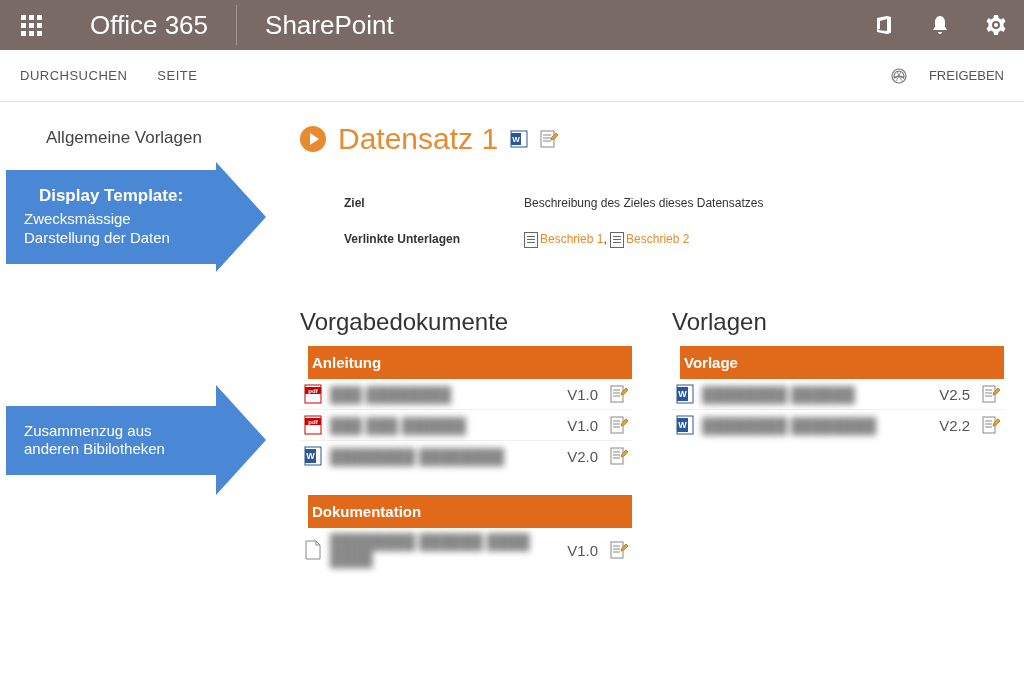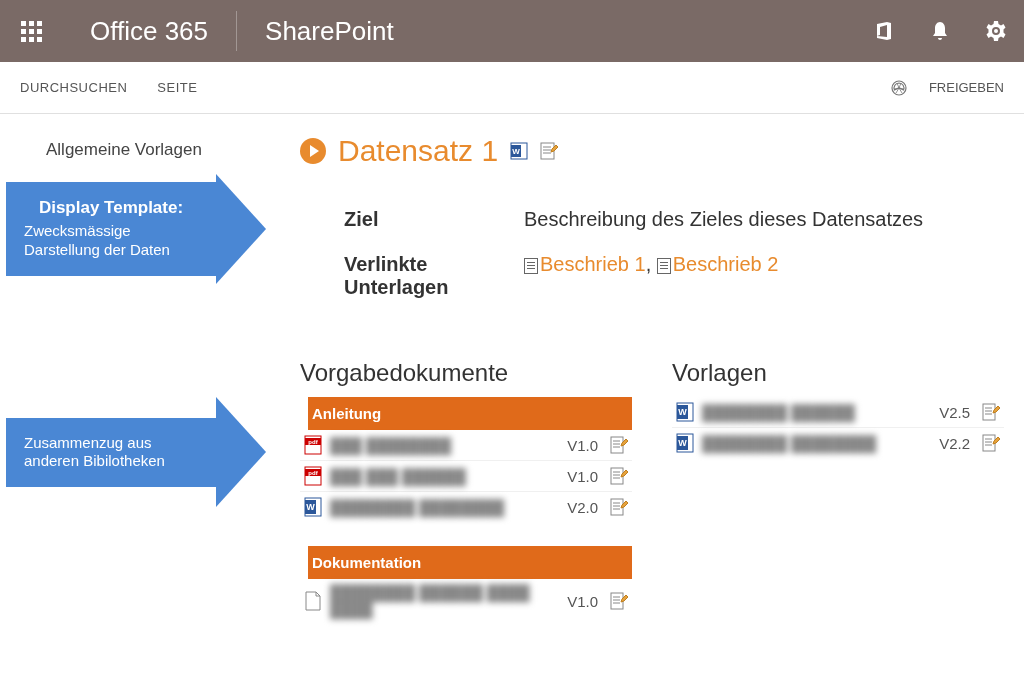--- a/index.html
+++ b/index.html
@@ -1,19 +1,19 @@
 <!DOCTYPE html>
 <html><head>
 <meta charset="utf-8">
 <style>
   * { box-sizing: border-box; margin: 0; padding: 0; }
   body { font-family: "Segoe UI", Arial, sans-serif; background: #fff; color: #333; width: 1024px; }
   
   
-  .suite-bar { background: #7a6a66; height: 62px; display: flex; align-items: center; color: #fff; }
+  .suite-bar { background: #7a6a66; height: 50px; display: flex; align-items: center; color: #fff; }
   .waffle { width: 62px; height: 62px; display: flex; align-items: center; justify-content: center; cursor: pointer; }
   .waffle-grid { display: grid; grid-template-columns: repeat(3, 5px); grid-template-rows: repeat(3, 5px); gap: 3px; }
   .waffle-grid span { background: #fff; width: 5px; height: 5px; }
   .brand { font-size: 26px; font-weight: 300; padding: 0 28px; border-right: 1px solid rgba(255,255,255,0.3); height: 40px; line-height: 40px; }
   .app-label { font-size: 26px; font-weight: 300; padding: 0 28px; }
   .suite-spacer { flex: 1; }
   .suite-icon { width: 56px; height: 62px; display: flex; align-items: center; justify-content: center; cursor: pointer; font-size: 20px; }
   
   
   .ribbon { height: 52px; border-bottom: 1px solid #e0e0e0; display: flex; align-items: center; padding: 0 20px; font-size: 13px; color: #555; }
@@ -41,21 +41,21 @@
   
   
   .page-title-row { display: flex; align-items: center; gap: 12px; margin-bottom: 40px; }
   .play-icon { width: 26px; height: 26px; background: #e88b2e; border-radius: 50%; display: flex; align-items: center; justify-content: center; }
   .play-icon::after { content: ""; border-left: 9px solid #fff; border-top: 6px solid transparent; border-bottom: 6px solid transparent; margin-left: 2px; }
   .page-title { color: #e88b2e; font-size: 30px; font-weight: 300; }
   .title-icon { width: 18px; height: 18px; display: inline-block; }
   
   
   .details { margin-left: 44px; margin-bottom: 60px; }
-  .detail-row { display: flex; margin-bottom: 22px; font-size: 20px; }
+  .detail-row { display: flex; margin-bottom: 22px; font-size: 12px; }
   .detail-label { width: 180px; font-weight: 600; color: #333; }
   .detail-value { flex: 1; color: #333; }
   .link { color: #e88b2e; text-decoration: none; cursor: pointer; }
   .doc-mini-icon { width: 14px; height: 16px; border: 1px solid #666; display: inline-block; vertical-align: middle; margin-right: 2px; position: relative; }
   .doc-mini-icon::before { content:""; position:absolute; top:3px; left:2px; right:2px; height:1px; background:#666; box-shadow: 0 3px 0 #666, 0 6px 0 #666; }
   
   
   .doc-columns { display: flex; gap: 40px; }
   .doc-col { flex: 1; }
   .section-title { font-size: 24px; color: #333; font-weight: 400; margin-bottom: 10px; }
@@ -263,20 +263,21 @@
                 </span>
               </div>
             </div>
         </div>
       </div>
 
       <div class="doc-col">
         <div class="section-title">Vorlagen</div>
 
         <div class="group-block">
+          <div class="group-header">Vorlage</div>
           <div id="vorlage-rows">
               <div class="doc-row">
                 <span class="file-icon">
                   <svg width="18" height="20" viewBox="0 0 18 20">
                     <rect x="1" y="1" width="16" height="18" fill="#fff" stroke="#2b579a"></rect>
                     <rect x="1" y="3" width="11" height="14" fill="#2b579a"></rect>
                     <text x="6.5" y="13" font-size="9" fill="#fff" text-anchor="middle" font-weight="bold">W</text>
                   </svg>
                 </span>
                 <span class="file-name blur">████████ ██████</span>

